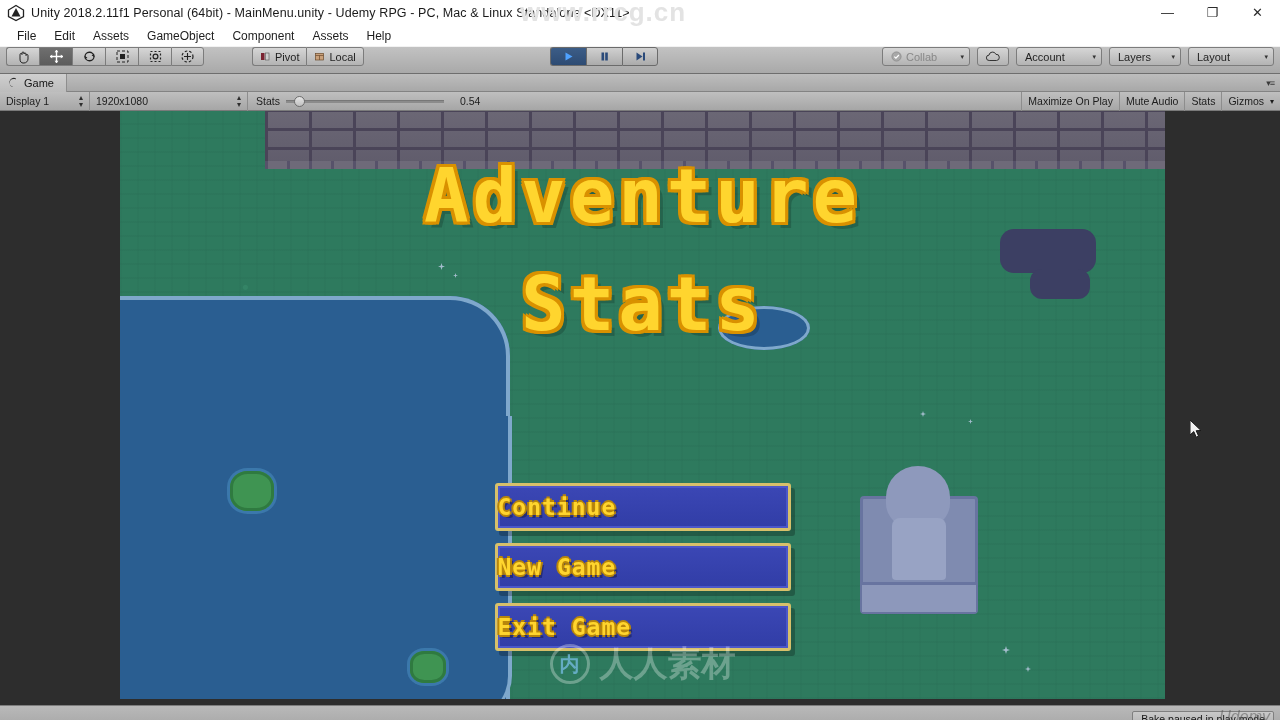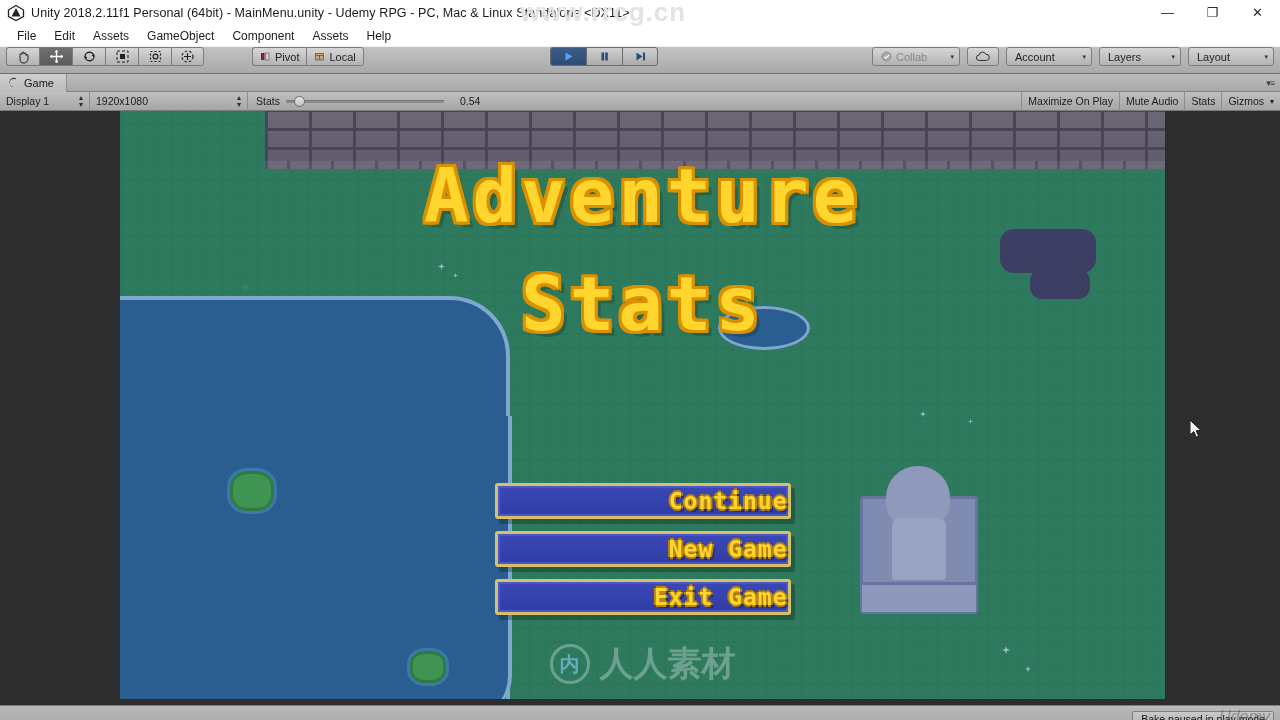--- a/index.html
+++ b/index.html
@@ -281,26 +281,26 @@
   #line1 { font-size: 74px; }
   #line2 { font-size: 74px; margin-top: 34px; }
 
   
   #menu-buttons {
     position:absolute; left: 50%; transform: translateX(-50%);
     top: 372px; width: 296px;
     display:flex; flex-direction: column; gap: 12px;
   }
   .game-btn {
-    height: 36px; width: 296px;
+    height: 48px; width: 296px;
     background: linear-gradient(#3b47b5, #313da6);
     border: 3px solid #d7c06a;
     border-radius: 3px;
     box-shadow: inset 0 0 0 2px #4b57c9, inset 2px 2px 0 0 #6b77e0, 4px 5px 0 rgba(0,0,0,.25);
-    display:flex; align-items:center; justify-content:flex-end;
+    display:flex; align-items:center; justify-content:flex-start;
   }
   .game-btn .lbl {
     font-family: "DejaVu Sans Mono", monospace;
     font-weight: bold;
     font-size: 23px;
     color: #ffd52e;
     letter-spacing: 1px;
     text-shadow: 2px 0 0 #b8860b, -2px 0 0 #b8860b, 0 2px 0 #b8860b, 0 -2px 0 #b8860b, 3px 3px 0 rgba(0,0,0,.3);
   }
   #wm-center {
@@ -461,21 +461,21 @@
     </div>
     <div class="cloud-btn">
       <svg width="16" height="11" viewBox="0 0 16 11">
         <path d="M4.2 9.5a2.7 2.7 0 01-.2-5.4 3.6 3.6 0 016.9-.8 2.6 2.6 0 01.6 6.2z" fill="none" stroke="#333" stroke-width="1"></path>
       </svg>
     </div>
     <div class="dropdown" style="width:86px">
       <span>Account</span>
       <span class="caret">▾</span>
     </div>
-    <div class="dropdown" style="width:82px">
+    <div class="dropdown" style="width:72px">
       <span>Layers</span>
       <span class="caret">▾</span>
     </div>
     <div class="dropdown" style="width:86px">
       <span>Layout</span>
       <span class="caret">▾</span>
     </div>
   </div>
 </div>
 

